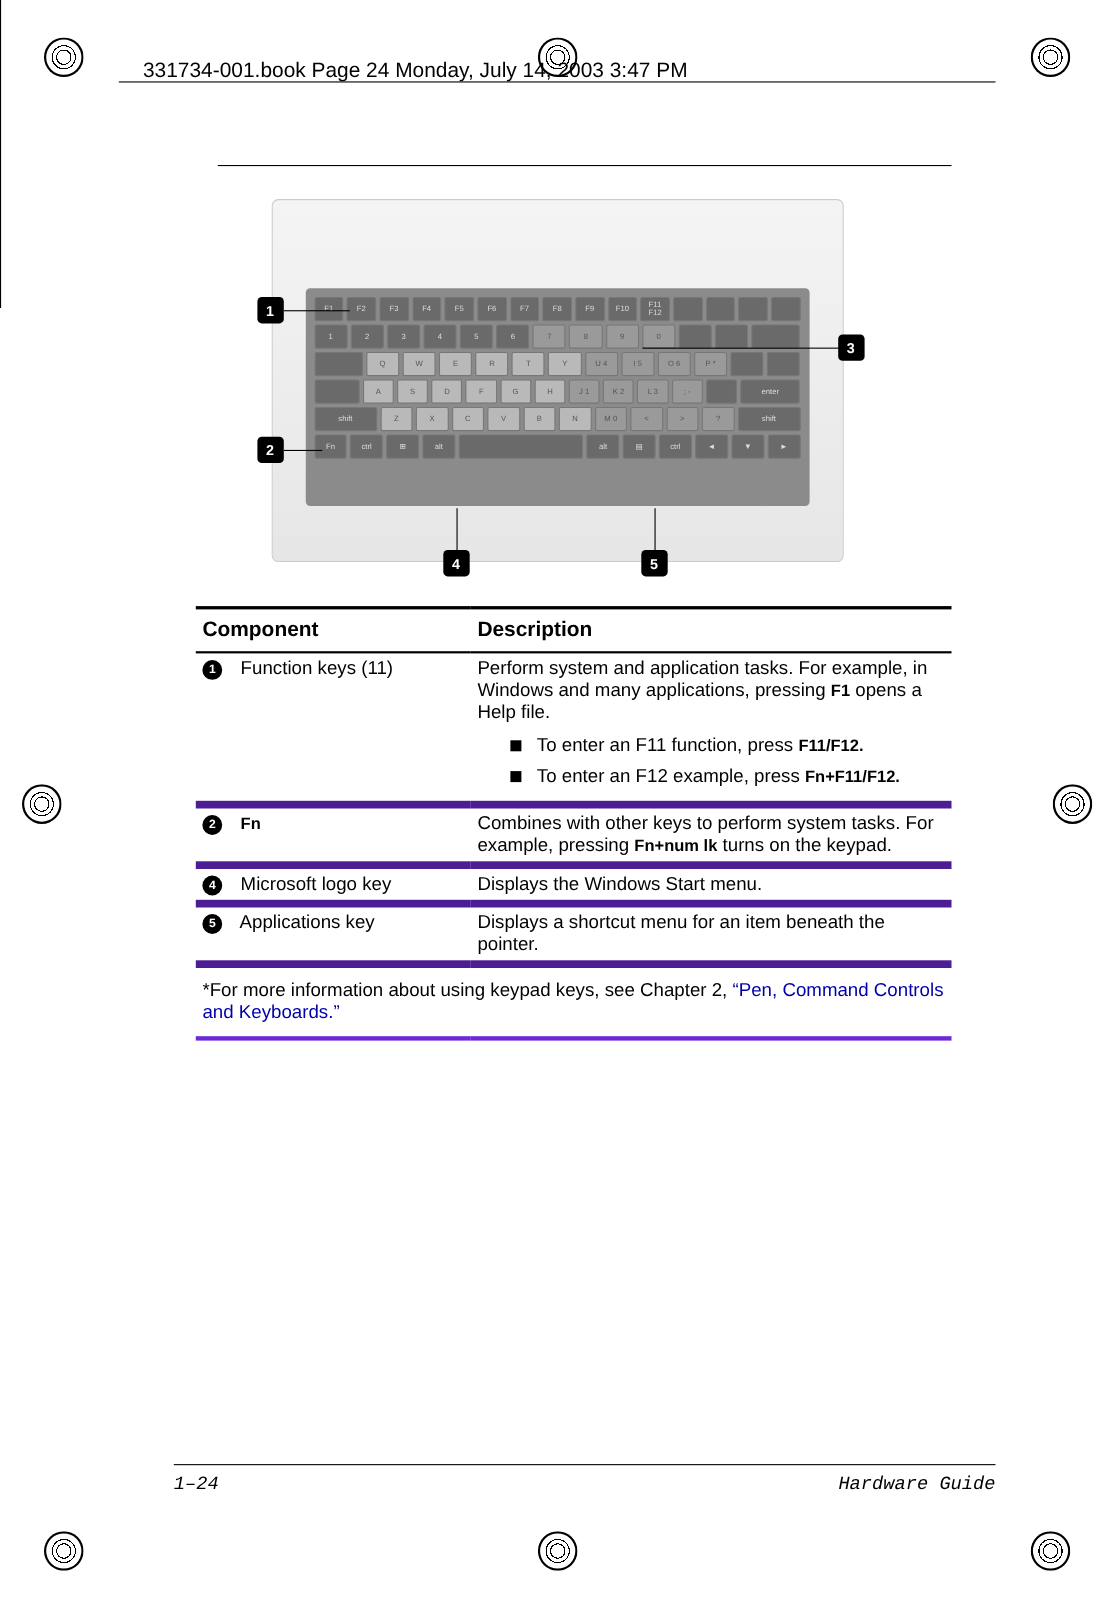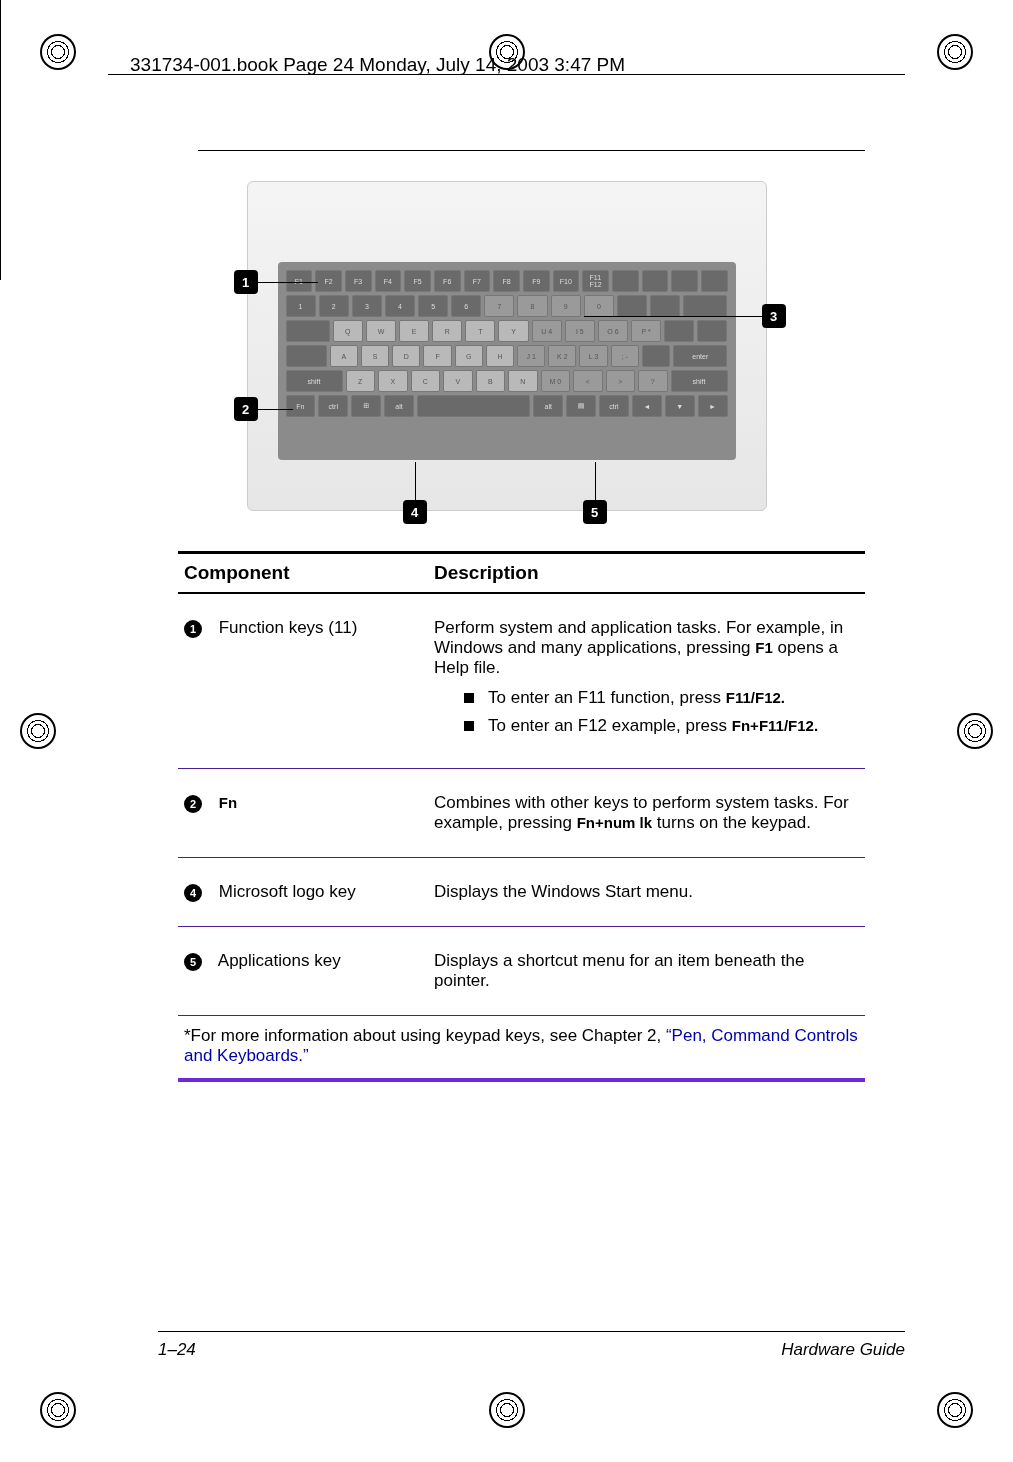--- a/index.html
+++ b/index.html
@@ -118,22 +118,22 @@
     table.comp thead th {
       text-align: left;
       font-weight: bold;
       font-size: 19px;
       border-top: 3px solid #000;
       border-bottom: 2px solid #000;
       padding: 8px 6px;
     }
     table.comp thead th:first-child { width: 250px; }
     table.comp tbody td {
-      border-bottom: 1px solid #4c1d95;
-      padding: 24px 6px;
+      border-bottom: 7px solid #4c1d95;
+      padding: 4px 6px;
       vertical-align: top;
     }
     table.comp tbody tr.last td { border-bottom: 4px solid #6d28d9; }
     .numcirc {
       display:inline-flex; width:18px; height:18px; border-radius:50%;
       background:#000; color:#fff; font-size:11px; font-weight:bold;
       align-items:center; justify-content:center; vertical-align:middle;
       margin-right: 12px;
     }
     .desc ul { list-style:none; padding-left: 30px; margin-top:10px; }
@@ -142,21 +142,21 @@
       content:""; position:absolute; left:0; top:5px;
       width:10px; height:10px; background:#000;
     }
     .kbd { font-family: Arial, sans-serif; font-weight:bold; font-size:15px; }
     .footnote td { padding: 10px 6px 12px 6px !important; }
     .link { color: #0000aa; }
 
     .footer {
       position:absolute; bottom: 12px; left: 50px; right: 0;
       display:flex; justify-content:space-between;
-      font-style: italic; font-size: 17px;
+      font-style: italic; font-size: 17px; font-family: Liberation Mono, monospace;
     }
     .footer-rule {
       position:absolute; bottom: 40px; left: 50px; right: 0;
       height:1px; background:#000;
     }
   </style>
 </head>
 <body>
 
 <div class="regmark reg-tl"></div>

